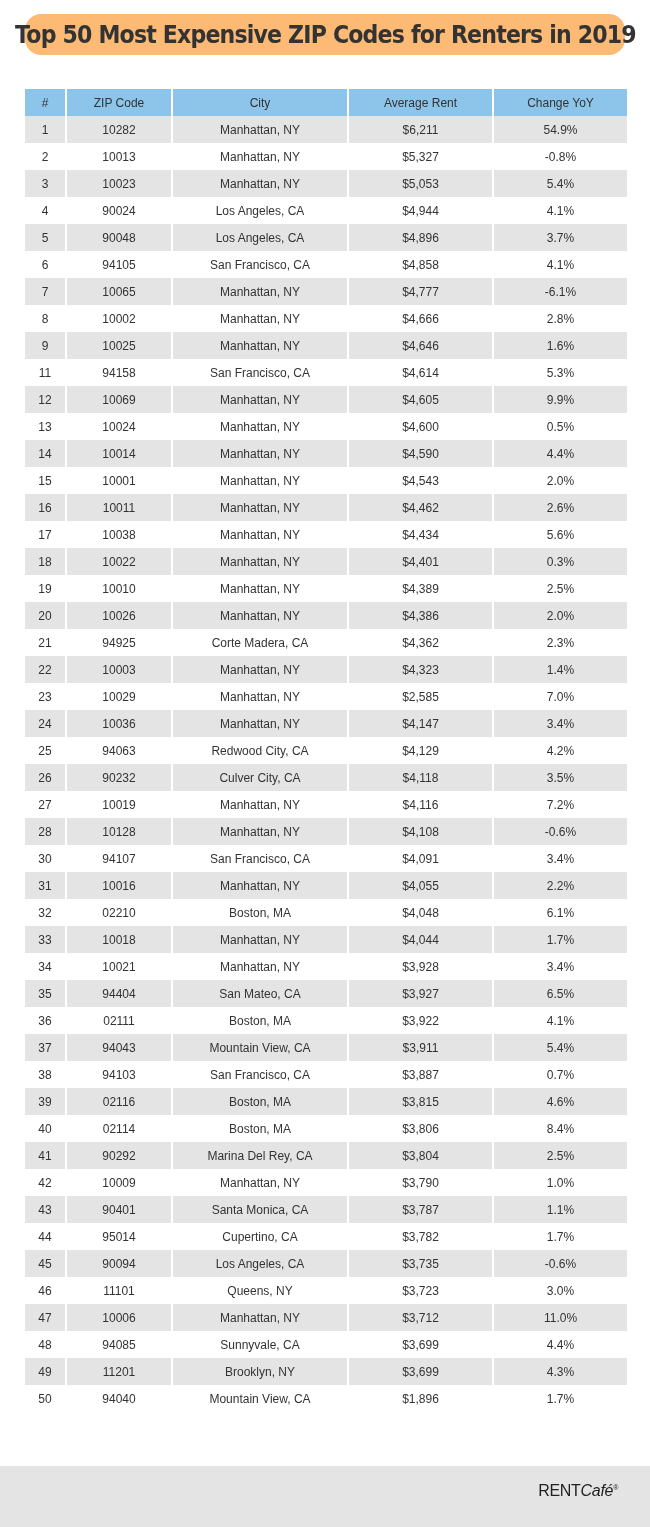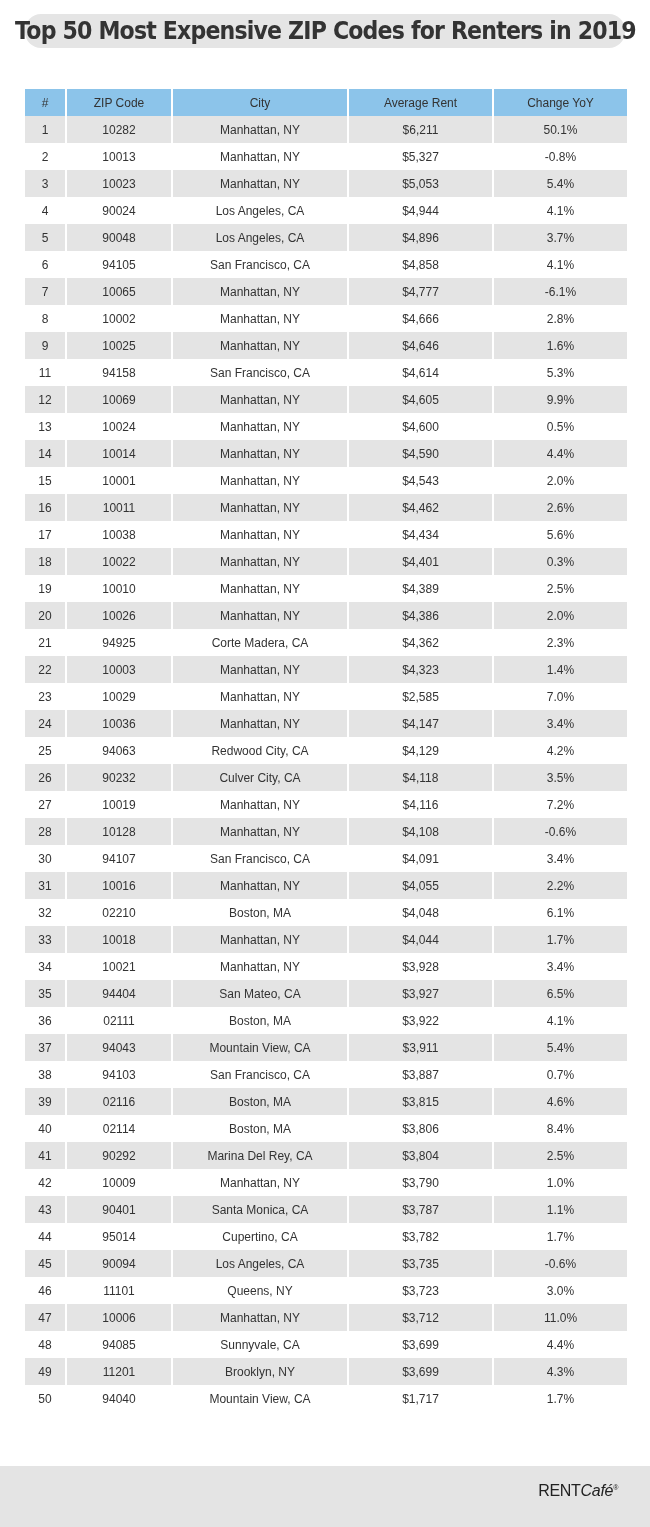--- a/index.html
+++ b/index.html
@@ -1,22 +1,22 @@
 <!DOCTYPE html>
 <html><head>
 <meta charset="utf-8">
 <style>
   html, body { margin:0; padding:0; }
   body {
     width:650px; height:1527px; background:#ffffff; position:relative; overflow:hidden;
     font-family: "Liberation Sans", sans-serif; color:#333;
   }
   .title-box {
-    position:absolute; left:25px; top:14px; width:600px; height:34px;
-    background:#e5e5e5; border-radius:16px;
+    position:absolute; left:25px; top:14px; width:600px; height:41px;
+    background:#fdba74; border-radius:16px;
     display:flex; align-items:center; justify-content:center;
   }
   .title-box h1 {
     margin:0; font-family:"DejaVu Sans", sans-serif; font-weight:bold;
     font-size:24px; color:#333; letter-spacing:-0.9px; transform:scaleX(0.92);
     white-space:nowrap;
   }
   table {
     position:absolute; left:25px; top:89px; width:602px;
     border-collapse:collapse; table-layout:fixed;
@@ -63,21 +63,21 @@
       <th>Average Rent</th>
       <th>Change YoY</th>
     </tr>
   </thead>
   <tbody id="tbody">
       <tr>
         <td>1</td>
         <td>10282</td>
         <td>Manhattan, NY</td>
         <td>$6,211</td>
-        <td>50.1%</td>
+        <td>54.9%</td>
       </tr>
       <tr>
         <td>2</td>
         <td>10013</td>
         <td>Manhattan, NY</td>
         <td>$5,327</td>
         <td>-0.8%</td>
       </tr>
       <tr>
         <td>3</td>
@@ -391,21 +391,21 @@
         <td>49</td>
         <td>11201</td>
         <td>Brooklyn, NY</td>
         <td>$3,699</td>
         <td>4.3%</td>
       </tr>
       <tr>
         <td>50</td>
         <td>94040</td>
         <td>Mountain View, CA</td>
-        <td>$1,717</td>
+        <td>$1,896</td>
         <td>1.7%</td>
       </tr>
     </tbody>
 </table>
 
 <div class="footer">
   <div class="logo">
     <span>RENT</span><i>Café</i><sup>®</sup>
   </div>
 </div>

